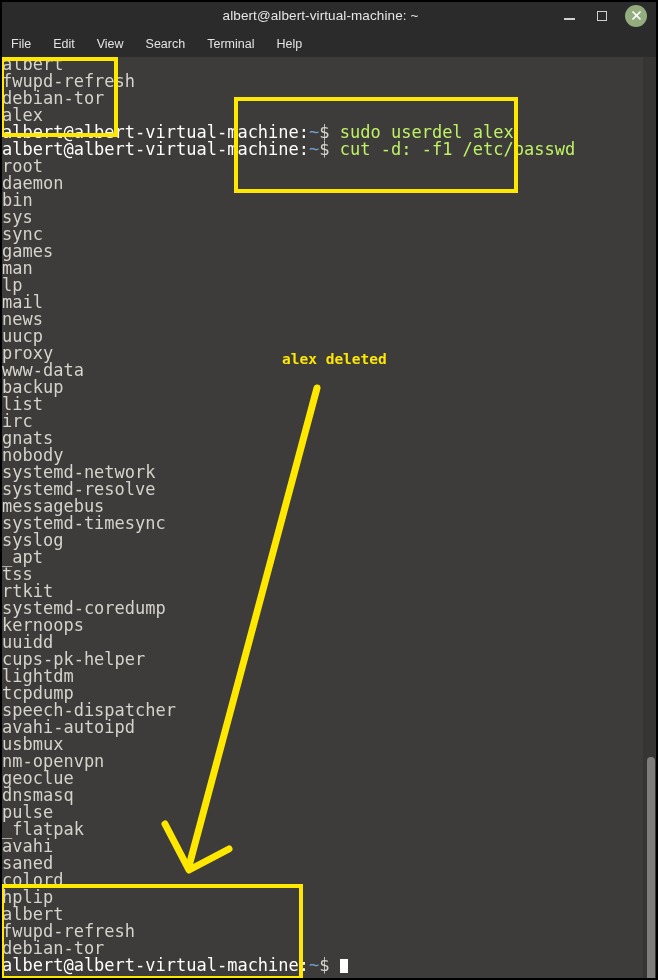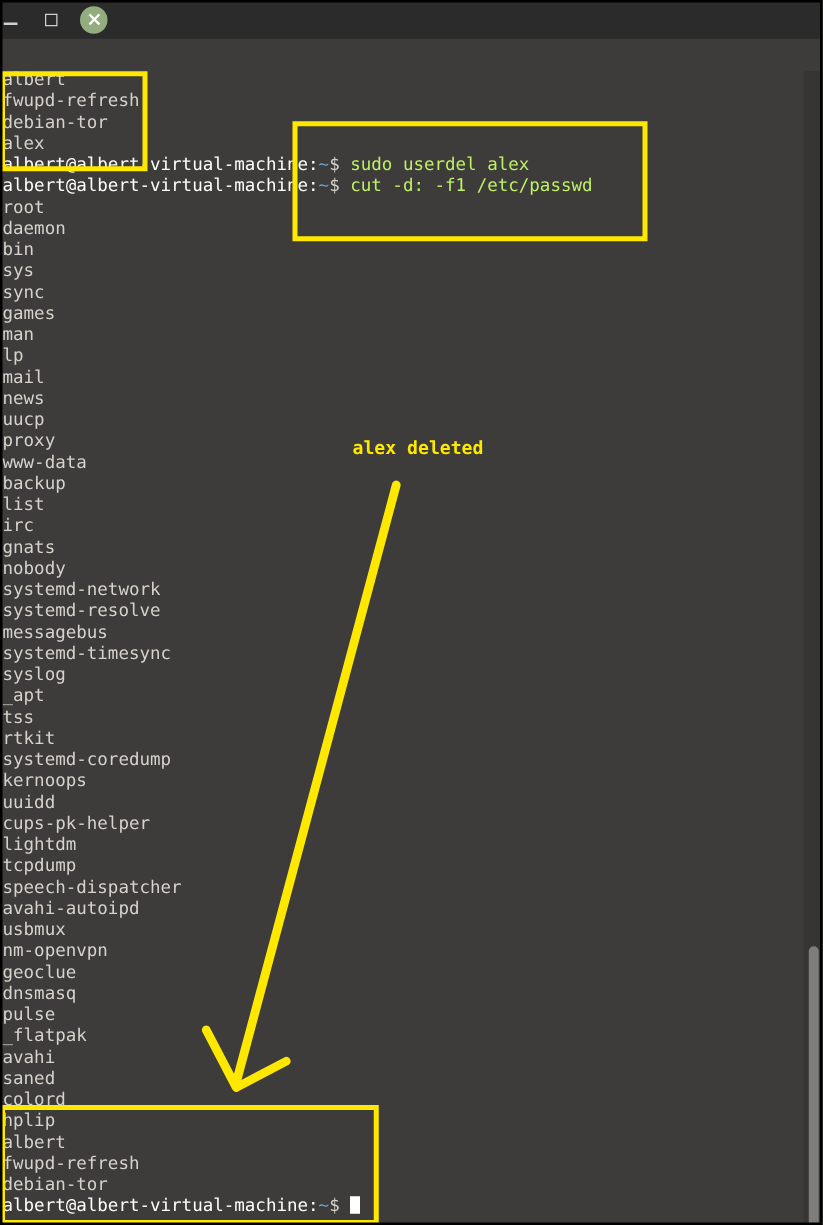--- a/index.html
+++ b/index.html
@@ -62,21 +62,21 @@
   #terminal {
     position:absolute; left:0; top:57px;
     width:658px; height:923px;
     background:#3d3c3a;
     overflow:hidden;
   }
   #term-lines {
     position:absolute; left:0; top:0;
     padding-left:2px;
     font-family:"DejaVu Sans Mono", monospace;
-    font-size:14px;
+    font-size:17px;
     line-height:17px;
     white-space:pre;
   }
   .tline { color:#d6d3cc; height:17px; }
   .usr { color:#ffffff; }
   .pth { color:#729fcf; }
   .dlr { color:#d6d3cc; }
   .cmd { color:#bef264; }
   .cursor {
     display:inline-block; width:8.2px; height:14px;
@@ -119,36 +119,45 @@
     width:658px; height:980px;
     border:2px solid #000000;
   }
 </style>
 </head>
 <body>
 
 <div id="window">
 
   <div id="titlebar">
+    <div id="title-text">albert@albert-virtual-machine: ~</div>
     <div id="win-controls">
       <div class="winbtn">
         <span id="btn-min-glyph"></span>
       </div>
       <div class="winbtn">
         <span id="btn-max-glyph"></span>
       </div>
       <div id="btn-close">
         <svg width="11" height="11" viewBox="0 0 11 11">
           <line x1="1.5" y1="1.5" x2="9.5" y2="9.5" stroke="#ffffff" stroke-width="1.7"></line>
           <line x1="9.5" y1="1.5" x2="1.5" y2="9.5" stroke="#ffffff" stroke-width="1.7"></line>
         </svg>
       </div>
     </div>
   </div>
 
+  <div id="menubar">
+    <span class="menu-item">File</span>
+    <span class="menu-item">Edit</span>
+    <span class="menu-item">View</span>
+    <span class="menu-item">Search</span>
+    <span class="menu-item">Terminal</span>
+    <span class="menu-item">Help</span>
+  </div>
 
   <div id="terminal">
     <div id="term-lines" style="top: -1px;"><div class="tline">albert</div><div class="tline">fwupd-refresh</div><div class="tline">debian-tor</div><div class="tline">alex</div><div class="tline"><span class="usr">albert@albert-virtual-machine:</span><span class="pth">~</span><span class="dlr">$ </span><span class="cmd">sudo userdel alex</span></div><div class="tline"><span class="usr">albert@albert-virtual-machine:</span><span class="pth">~</span><span class="dlr">$ </span><span class="cmd">cut -d: -f1 /etc/passwd</span></div><div class="tline">root</div><div class="tline">daemon</div><div class="tline">bin</div><div class="tline">sys</div><div class="tline">sync</div><div class="tline">games</div><div class="tline">man</div><div class="tline">lp</div><div class="tline">mail</div><div class="tline">news</div><div class="tline">uucp</div><div class="tline">proxy</div><div class="tline">www-data</div><div class="tline">backup</div><div class="tline">list</div><div class="tline">irc</div><div class="tline">gnats</div><div class="tline">nobody</div><div class="tline">systemd-network</div><div class="tline">systemd-resolve</div><div class="tline">messagebus</div><div class="tline">systemd-timesync</div><div class="tline">syslog</div><div class="tline">_apt</div><div class="tline">tss</div><div class="tline">rtkit</div><div class="tline">systemd-coredump</div><div class="tline">kernoops</div><div class="tline">uuidd</div><div class="tline">cups-pk-helper</div><div class="tline">lightdm</div><div class="tline">tcpdump</div><div class="tline">speech-dispatcher</div><div class="tline">avahi-autoipd</div><div class="tline">usbmux</div><div class="tline">nm-openvpn</div><div class="tline">geoclue</div><div class="tline">dnsmasq</div><div class="tline">pulse</div><div class="tline">_flatpak</div><div class="tline">avahi</div><div class="tline">saned</div><div class="tline">colord</div><div class="tline">hplip</div><div class="tline">albert</div><div class="tline">fwupd-refresh</div><div class="tline">debian-tor</div><div class="tline"><span class="usr">albert@albert-virtual-machine:</span><span class="pth">~</span><span class="dlr">$ </span><span class="cursor"></span></div></div>
   </div>
 
   <div id="scrollbar-track">
     <div id="scrollbar-thumb"></div>
   </div>
 
   <div id="overlay">

